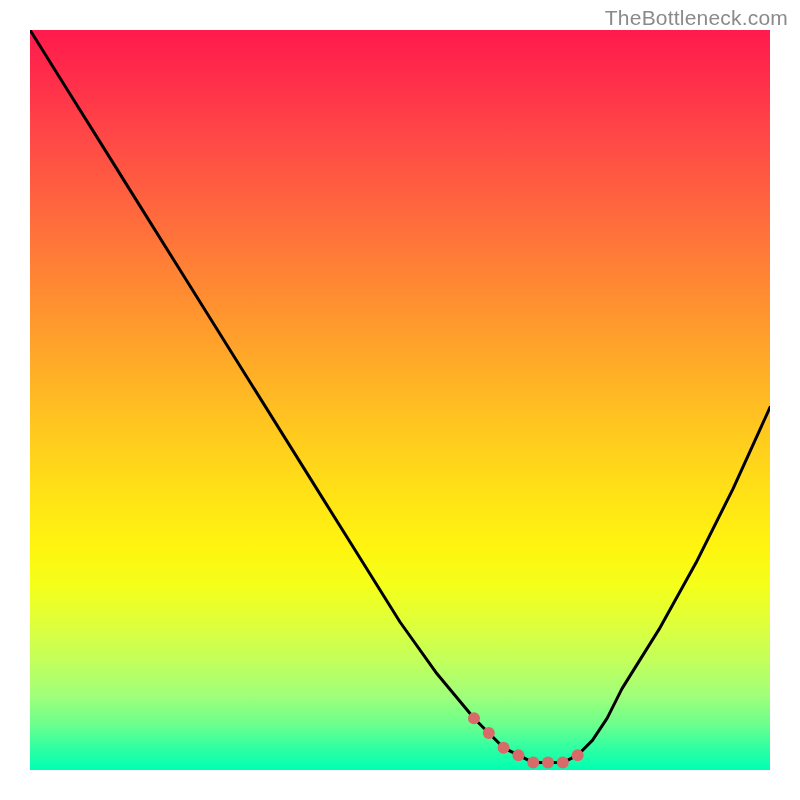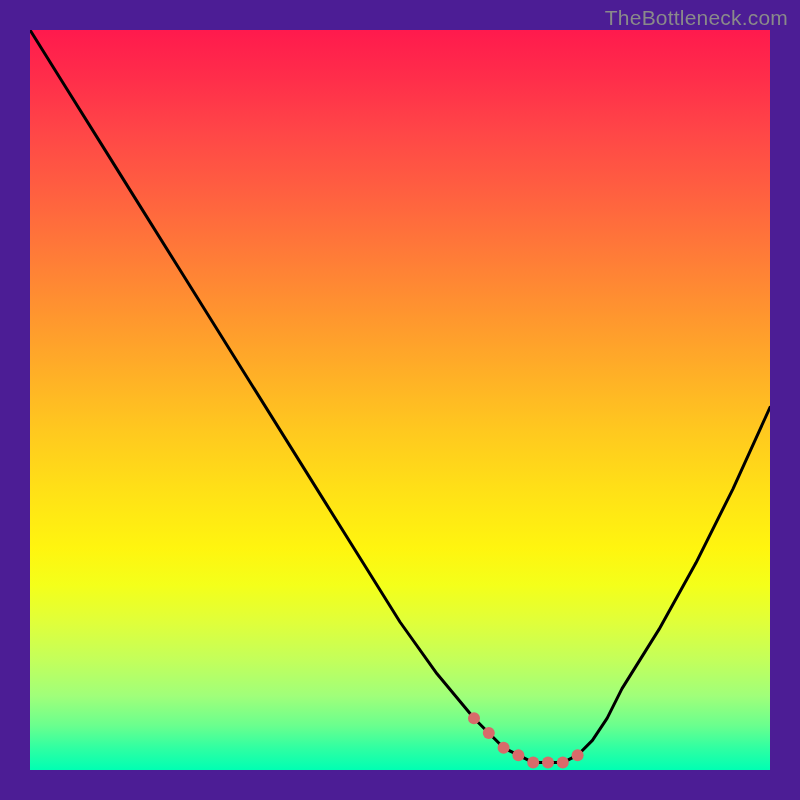--- a/index.html
+++ b/index.html
@@ -10,21 +10,21 @@
     background: #000;
     overflow: hidden;
     font-family: Arial, Helvetica, sans-serif;
   }
   .frame {
     position: absolute;
     left: 0;
     top: 0;
     width: 800px;
     height: 800px;
-    background: #4c1d95;
+    background: #ffffff;
   }
   .plot-area {
     position: absolute;
     left: 30px;
     top: 30px;
     width: 740px;
     height: 740px;
     
     background: linear-gradient(to bottom,
       #ff1a4d 0%,

